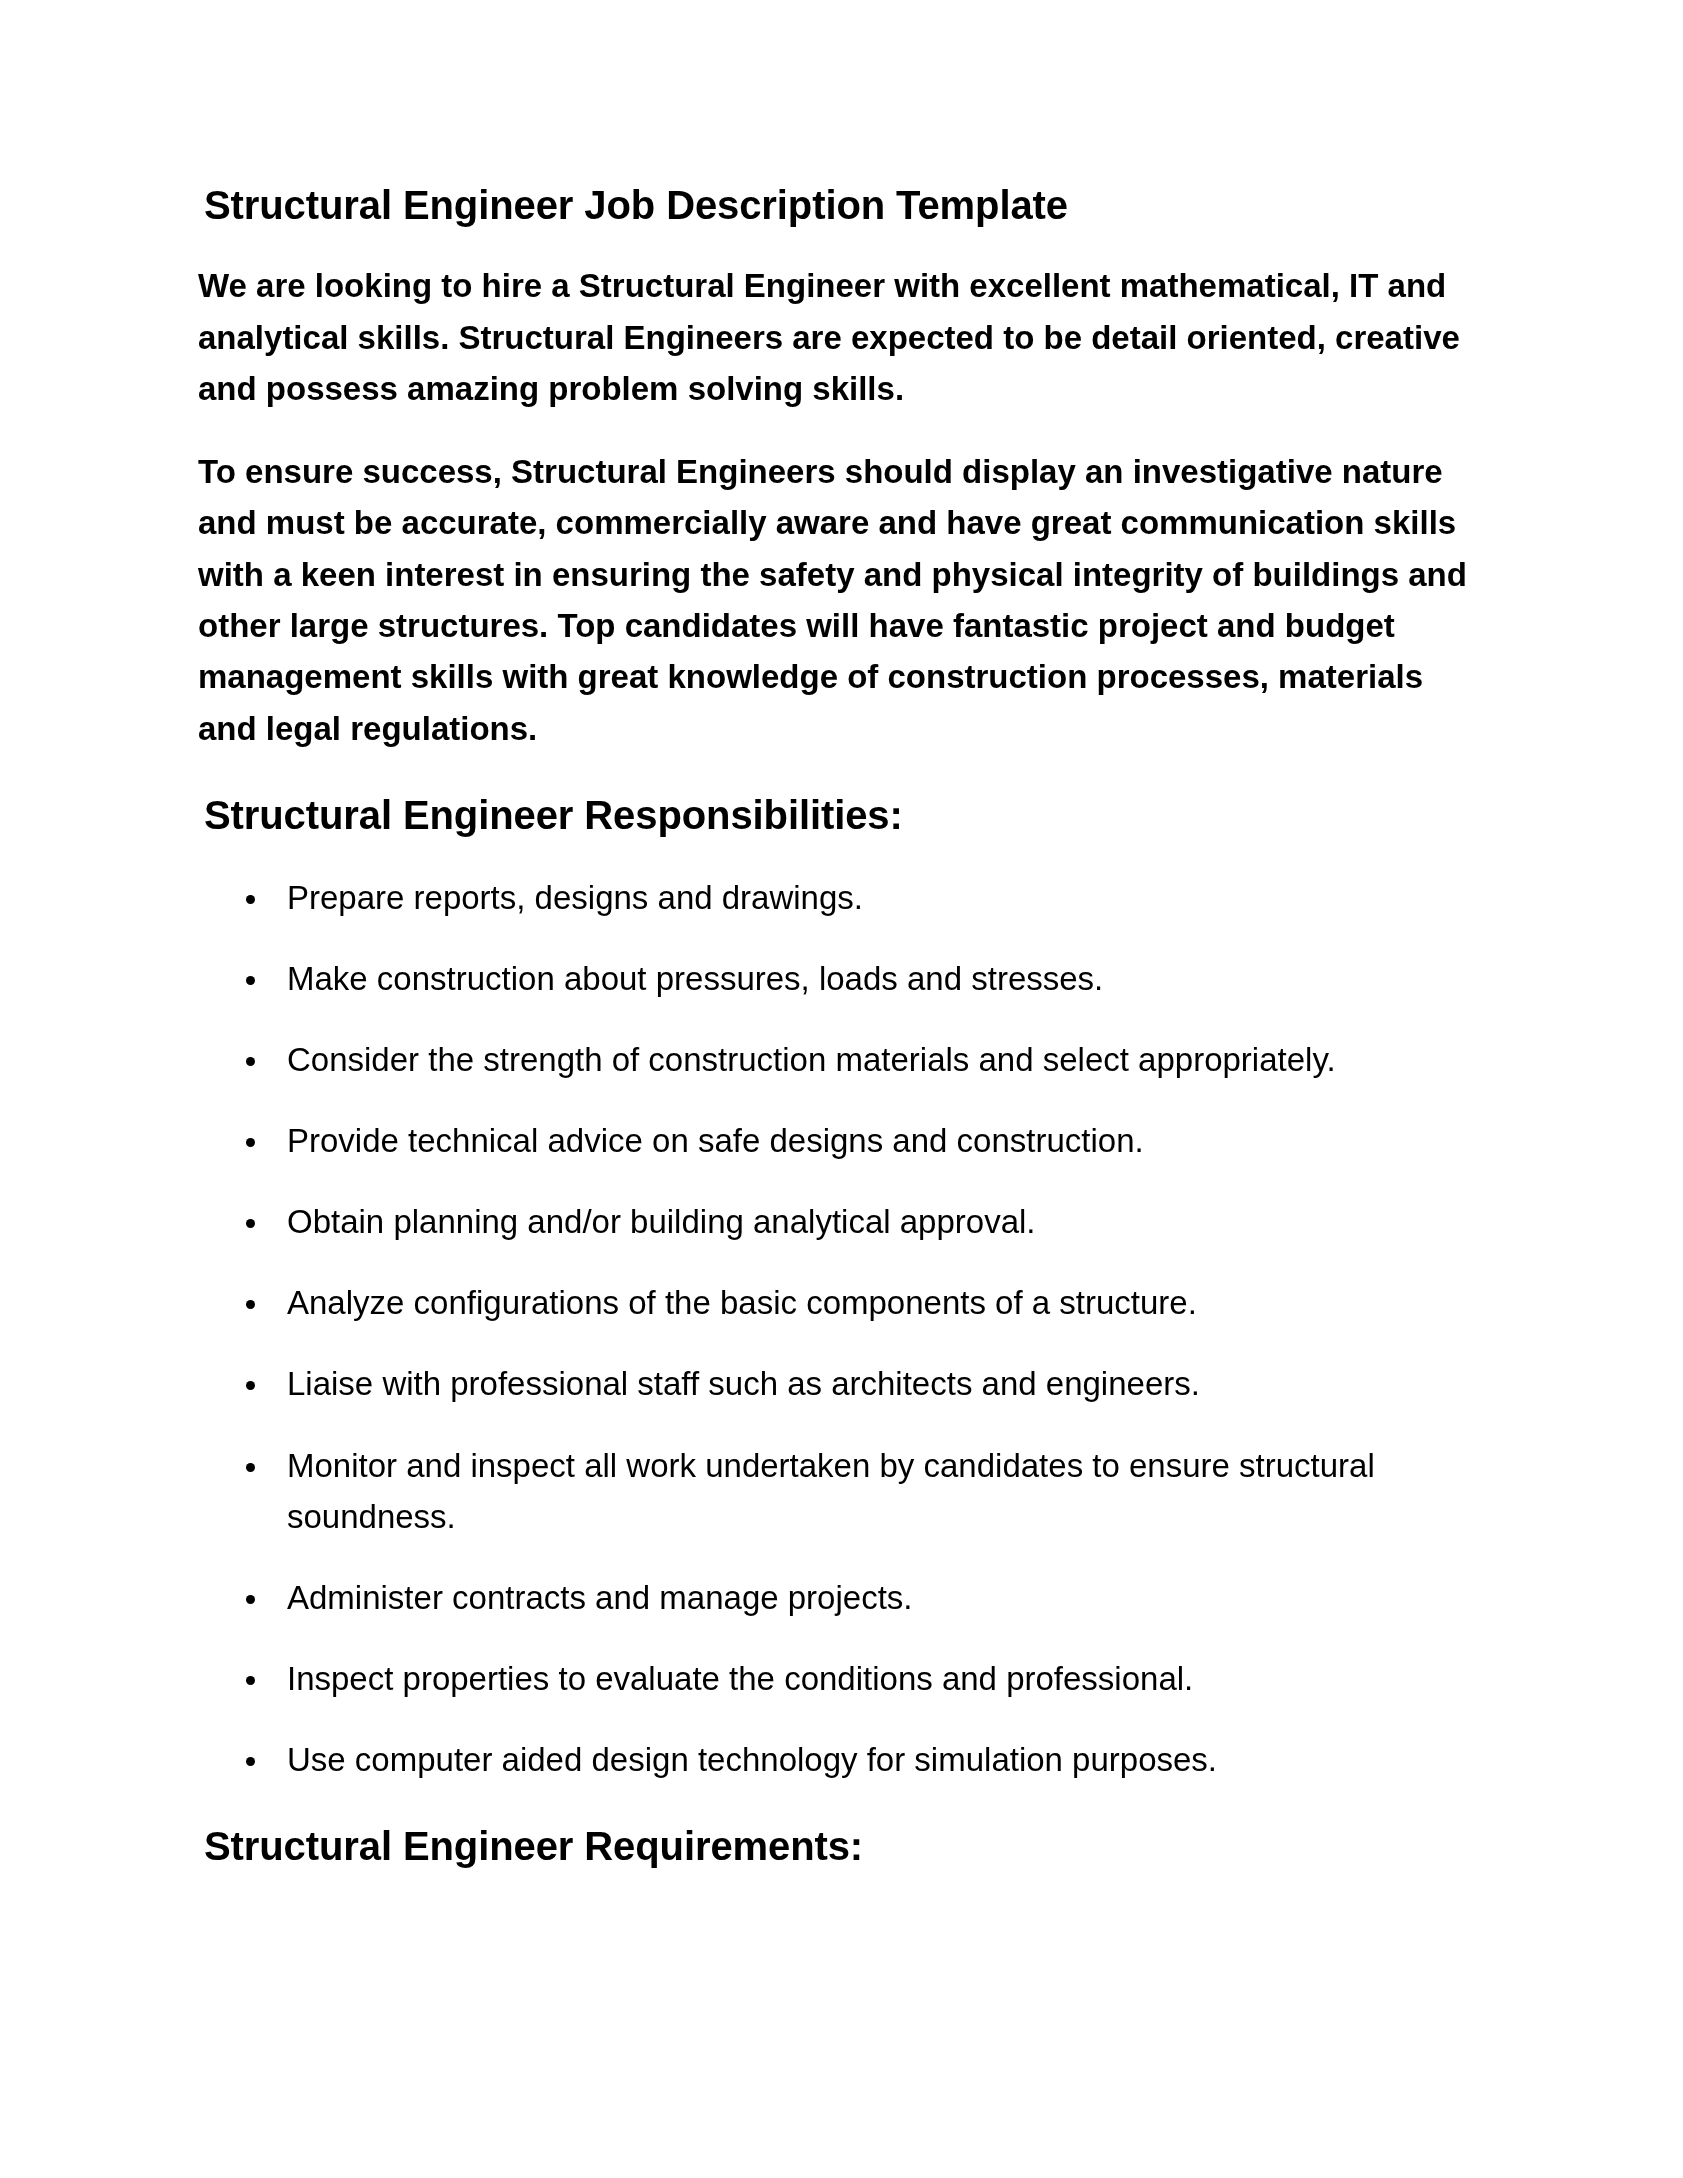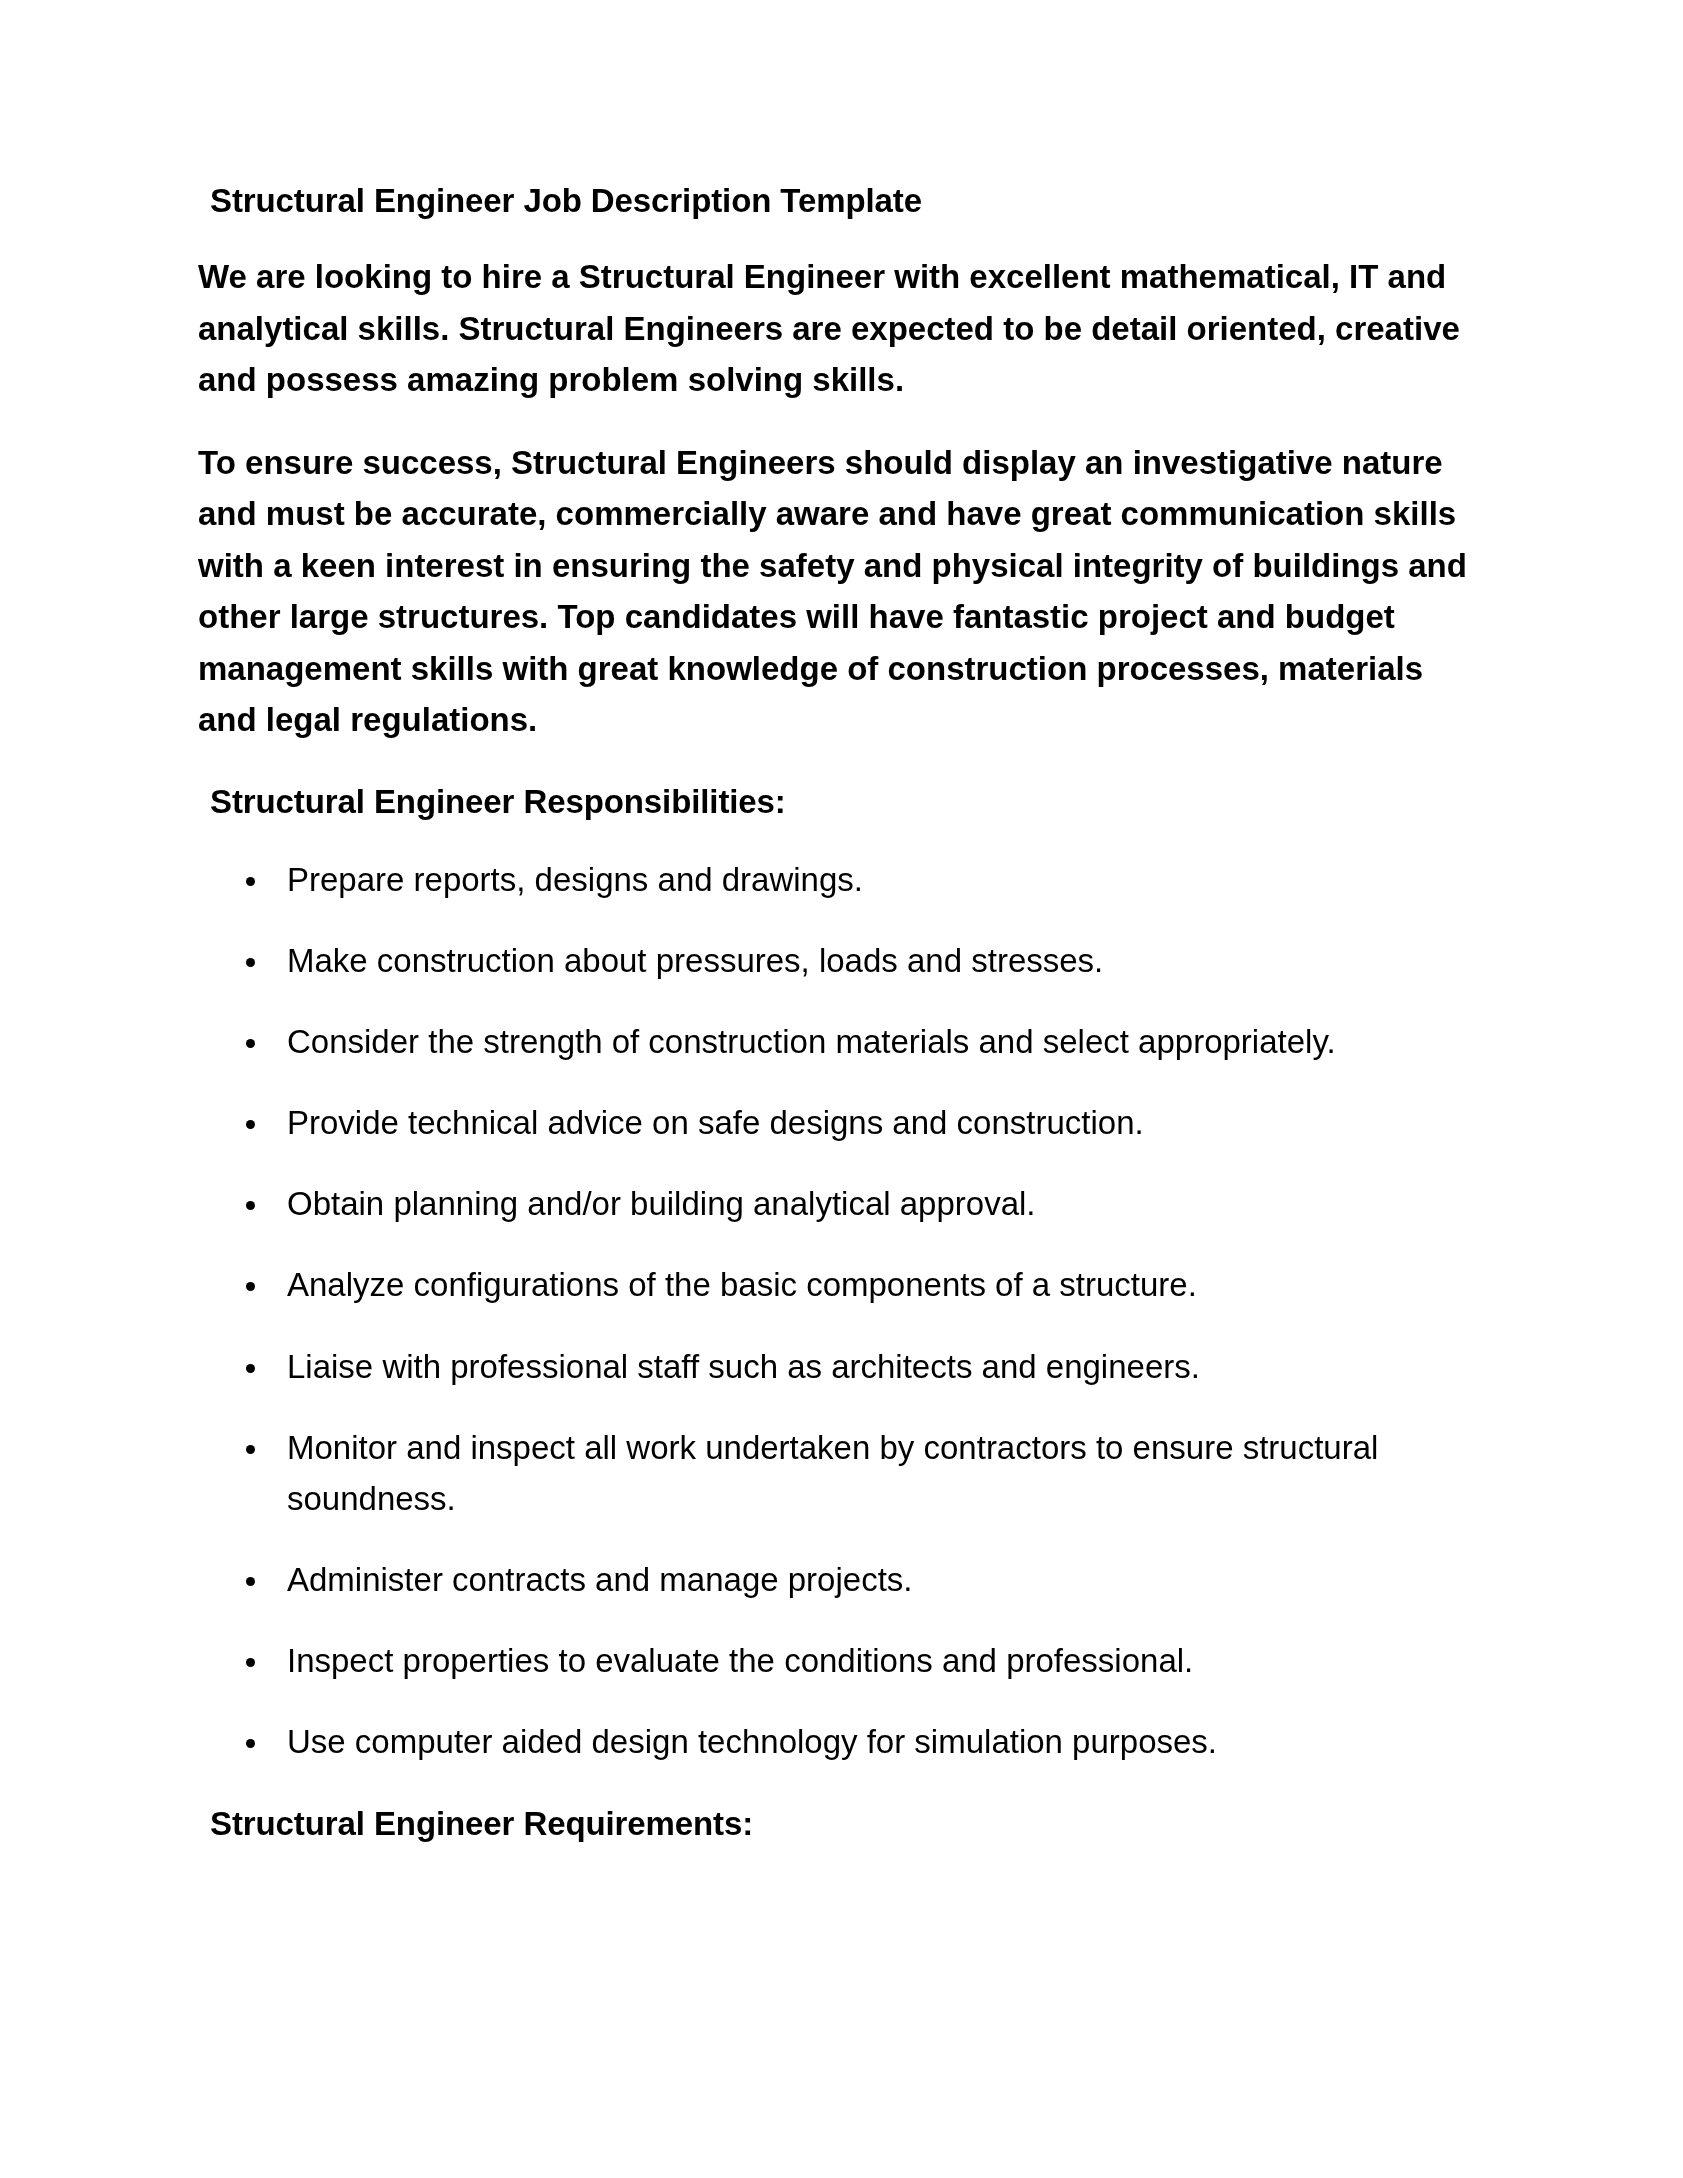--- a/index.html
+++ b/index.html
@@ -31,25 +31,25 @@
 
   
   #content {
     position: absolute;
     left: 198px;
     top: 180px;
     width: 1287px;
   }
 
   .heading {
-    font-size: 33px;
+    font-size: 40px;
     font-weight: bold;
     line-height: 1.28;
     letter-spacing: -0.1px;
-    margin: 0 0 29px 12px;
+    margin: 0 0 29px 6px;
     white-space: nowrap;
   }
 
   .heading.section {
     margin-top: 36px;
     margin-bottom: 30px;
   }
 
   .para {
     font-size: 33px;
@@ -137,21 +137,21 @@
       <li>
         <span class="dot"></span>
         <span class="li-text">Analyze configurations of the basic components of a structure.</span>
       </li>
       <li>
         <span class="dot"></span>
         <span class="li-text">Liaise with professional staff such as architects and engineers.</span>
       </li>
       <li>
         <span class="dot"></span>
-        <span class="li-text">Monitor and inspect all work undertaken by contractors to ensure structural soundness.</span>
+        <span class="li-text">Monitor and inspect all work undertaken by candidates to ensure structural soundness.</span>
       </li>
       <li>
         <span class="dot"></span>
         <span class="li-text">Administer contracts and manage projects.</span>
       </li>
       <li>
         <span class="dot"></span>
         <span class="li-text">Inspect properties to evaluate the conditions and professional.</span>
       </li>
       <li>

